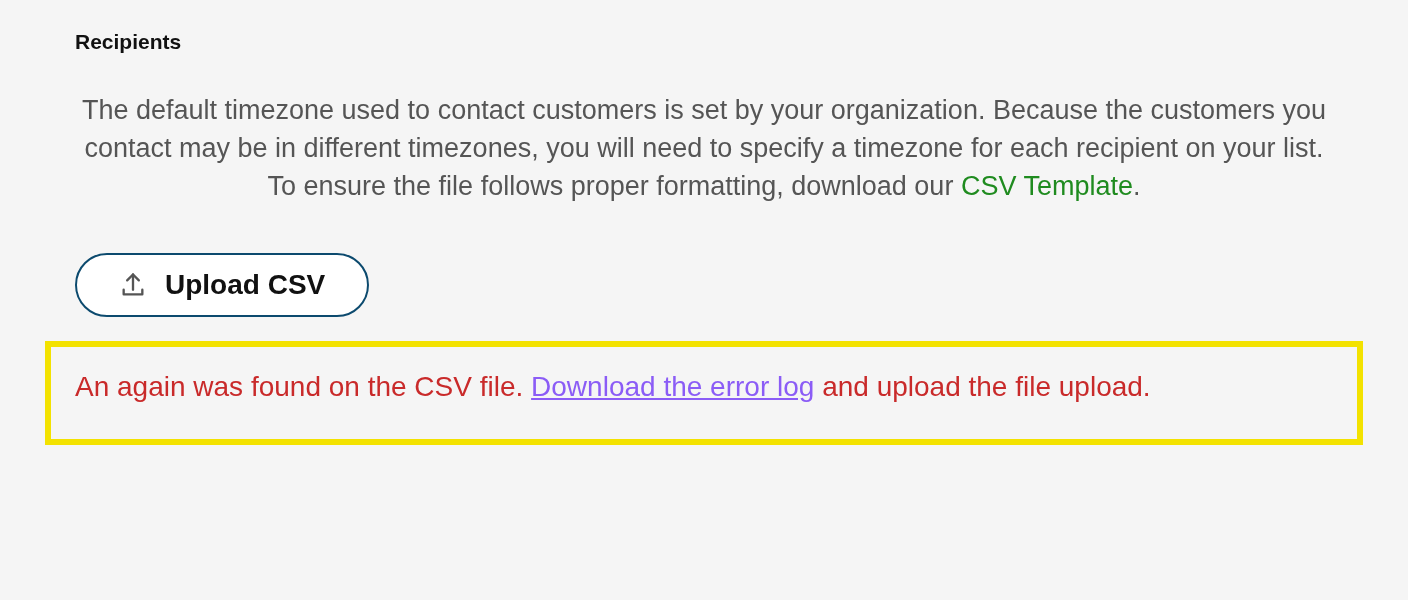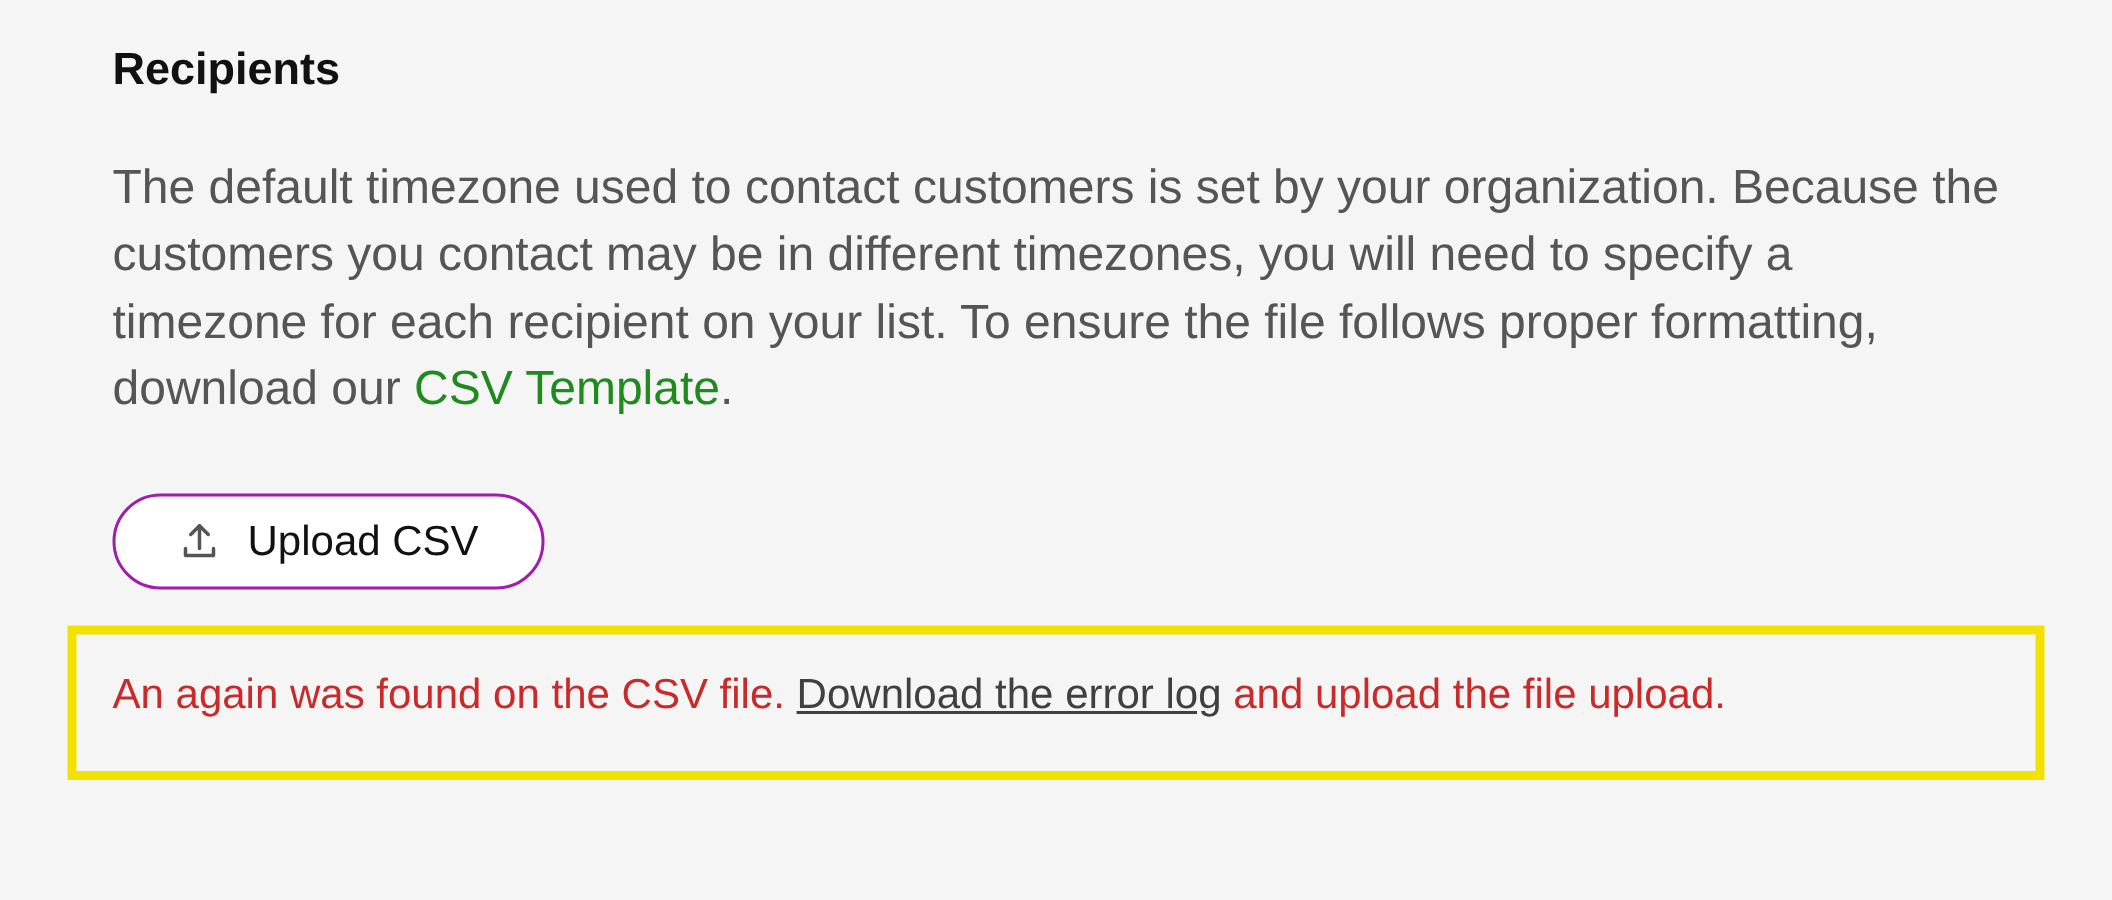--- a/index.html
+++ b/index.html
@@ -4,66 +4,68 @@
   <style>
     * { box-sizing: border-box; margin: 0; padding: 0; }
     body {
       width: 1408px;
       height: 600px;
       background: #f5f5f5;
       font-family: -apple-system, BlinkMacSystemFont, "Segoe UI", Helvetica, Arial, sans-serif;
       padding: 30px 75px;
     }
     .heading {
-      font-size: 30px;
+      font-size: 21px;
       font-weight: 700;
       color: #111;
       margin-bottom: 38px;
     }
     .description {
-      font-size: 32px;
+      font-size: 27px;
       line-height: 1.4;
       color: #555;
       margin-bottom: 48px;
       max-width: 1260px;
+      text-align: center;
     }
     .description .link {
       color: #1f8b1f;
       text-decoration: none;
     }
     .upload-btn {
       display: inline-flex;
       align-items: center;
       gap: 18px;
       background: #fff;
-      border: 2px solid #a21caf;
+      border: 2px solid #0c4a6e;
       border-radius: 999px;
       padding: 14px 42px;
       font-size: 28px;
       color: #111;
       cursor: pointer;
       font-family: inherit;
       margin-bottom: 24px;
+      font-weight: bold;
     }
     .upload-icon {
       width: 28px;
       height: 28px;
       display: inline-block;
     }
     .error-box {
       border: 6px solid #f3e200;
       padding: 20px 24px 32px 24px;
       font-size: 28px;
       line-height: 1.4;
       color: #c92a2a;
       margin-left: -30px;
       margin-right: -30px;
     }
     .error-box .error-link {
-      color: #404040;
+      color: #8b5cf6;
       text-decoration: underline;
     }
   </style>
 </head>
 <body>
 
 
 
 <h2 class="heading">Recipients</h2>
 

